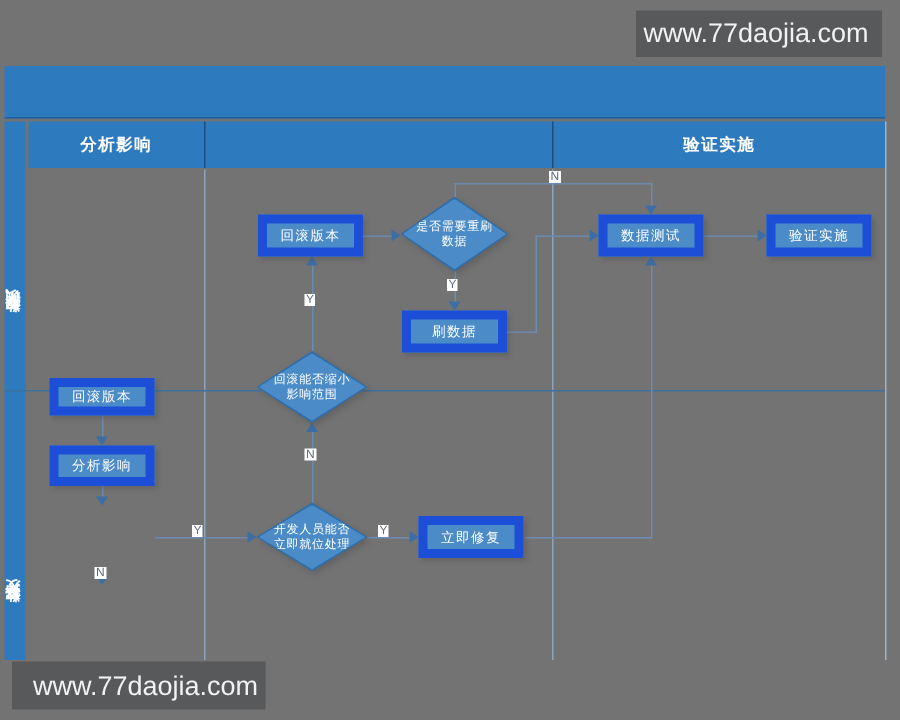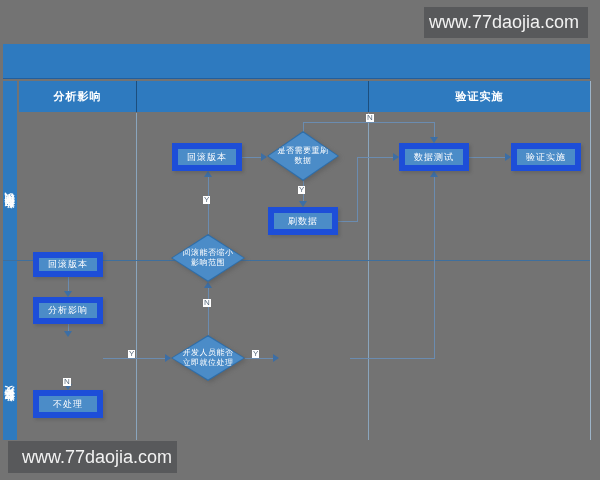--- a/index.html
+++ b/index.html
@@ -108,23 +108,23 @@
   <span class="abs elbl" style="left:128px;top:350px;">Y</span>
   <span class="abs elbl" style="left:252px;top:350px;">Y</span>
   <span class="abs elbl" style="left:203px;top:196px;">Y</span>
   <span class="abs elbl" style="left:298px;top:186px;">Y</span>
   <span class="abs elbl" style="left:63px;top:378px;">N</span>
   <span class="abs elbl" style="left:203px;top:299px;">N</span>
   <span class="abs elbl" style="left:366px;top:114px;">N</span>
 
   <div class="abs rect" style="left:33px;top:252px;width:70px;height:25px;">回滚版本</div>
   <div class="abs rect" style="left:33px;top:297px;width:70px;height:27px;">分析影响</div>
-  <div class="abs rect" style="left:33px;top:390px;width:70px;height:28px;">不处理</div>
   <div class="abs rect" style="left:172px;top:143px;width:70px;height:28px;">回滚版本</div>
   <div class="abs rect" style="left:268px;top:207px;width:70px;height:28px;">刷数据</div>
+  <div class="abs rect" style="left:279px;top:344px;width:70px;height:28px;">立即修复</div>
   <div class="abs rect" style="left:399px;top:143px;width:70px;height:28px;">数据测试</div>
   <div class="abs rect" style="left:511px;top:143px;width:70px;height:28px;">验证实施</div>
 
   <div class="abs dia" style="left:171px;top:335px;width:74px;height:46px;">
     <div class="dia-outer">
       <div class="dia-inner">开发人员能否
 立即就位处理</div>
     </div>
   </div>
   <div class="abs dia" style="left:171px;top:234px;width:74px;height:48px;">

